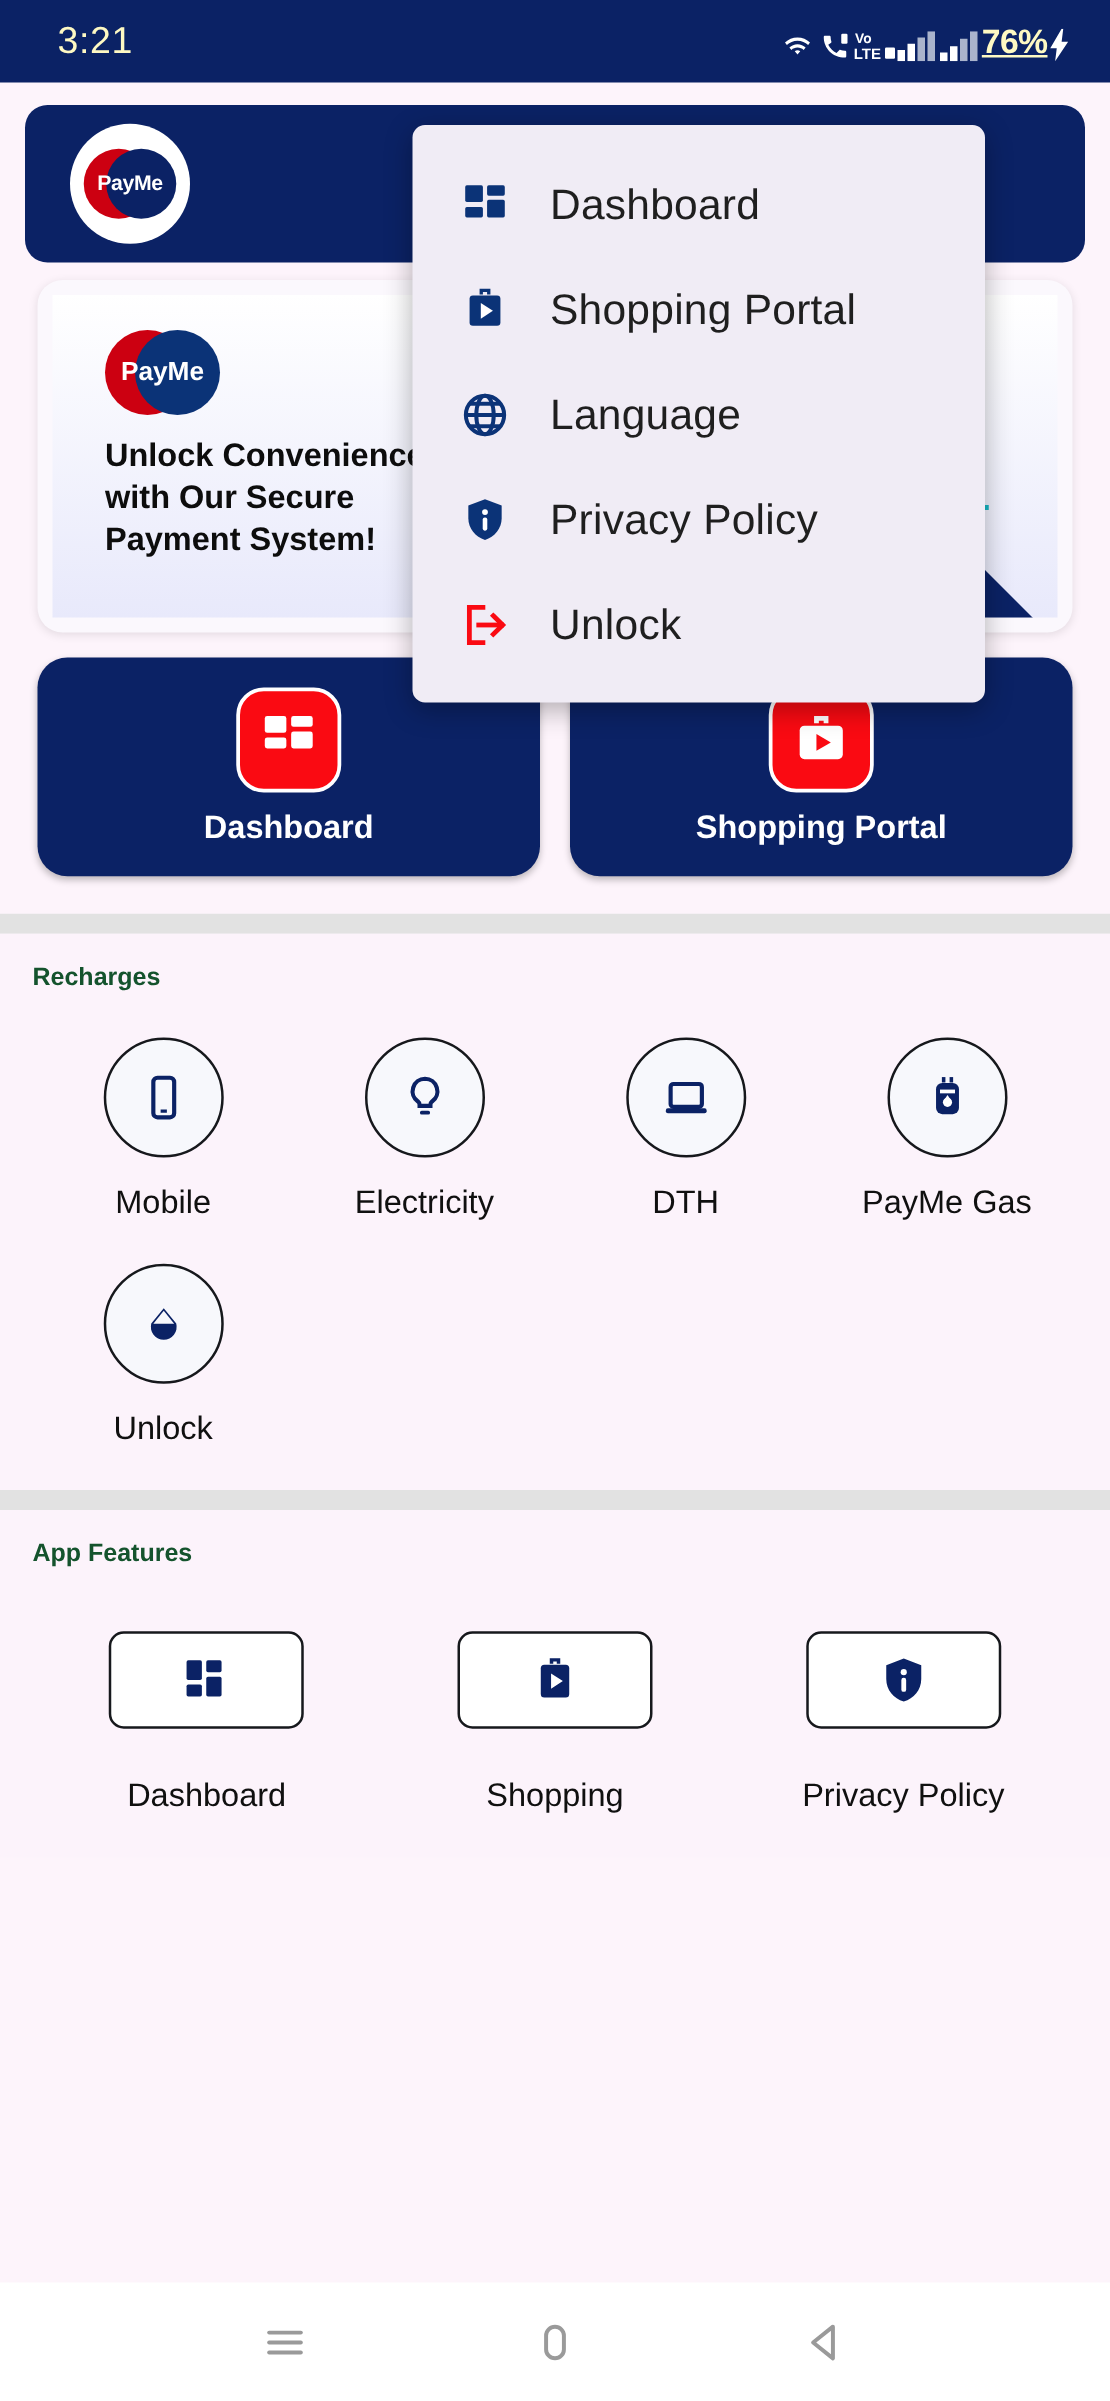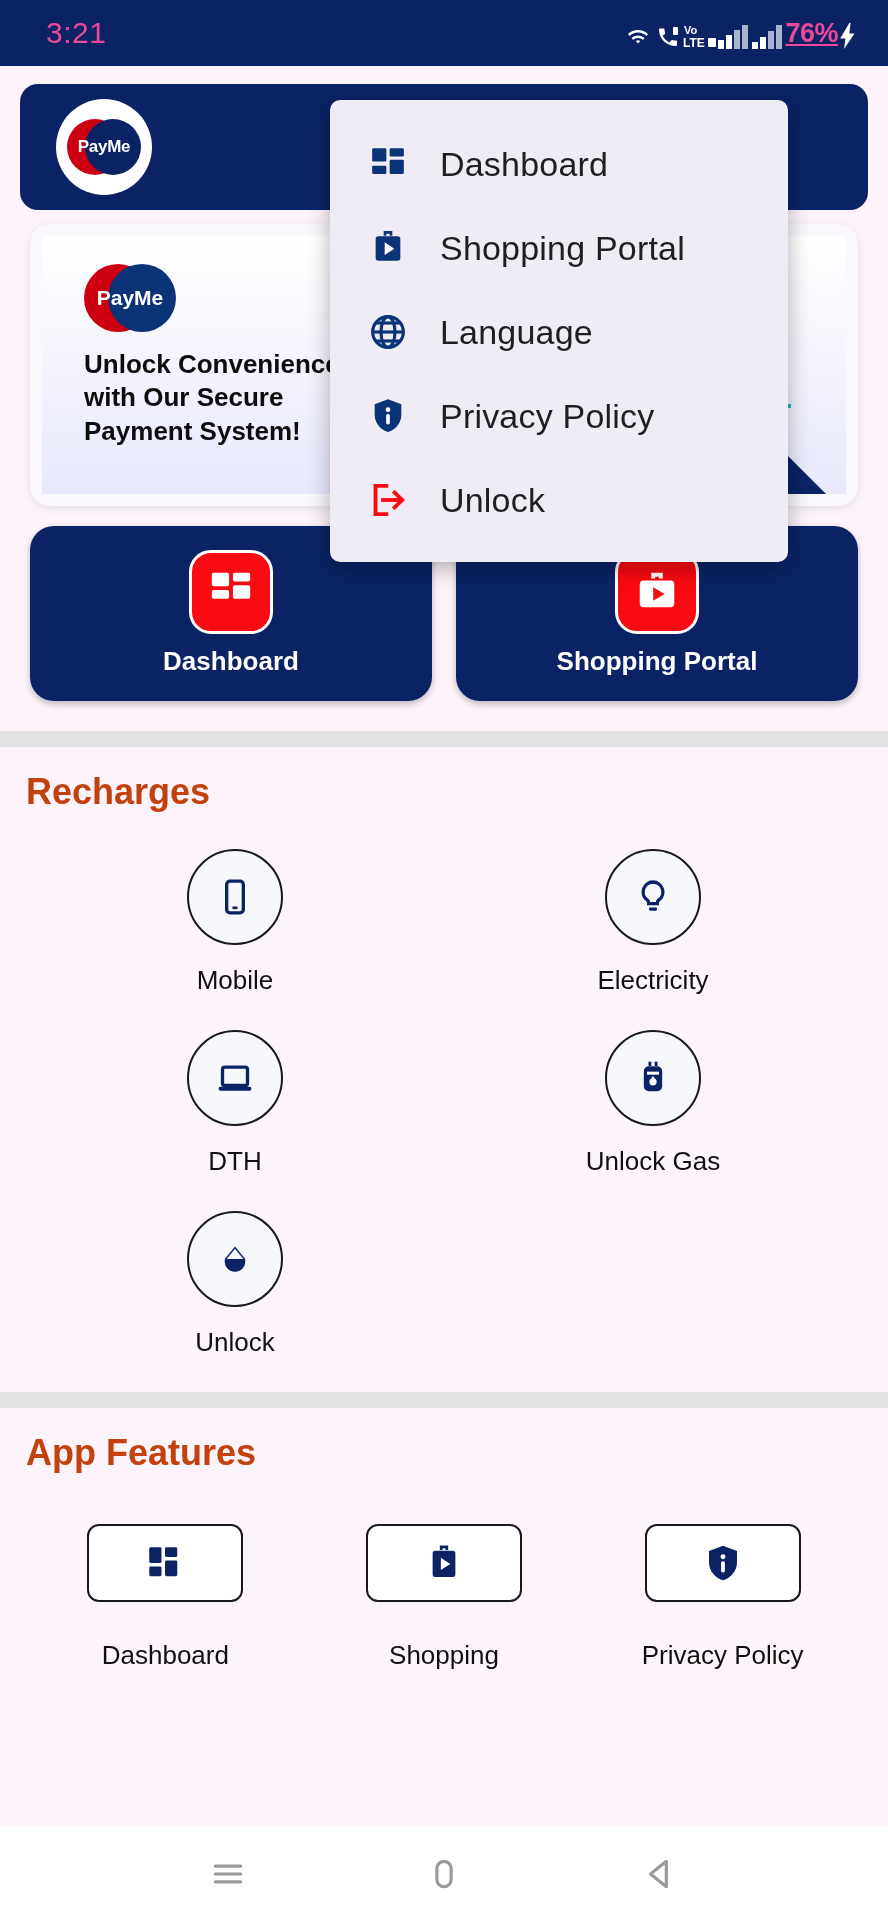--- a/index.html
+++ b/index.html
@@ -7,21 +7,21 @@
   html, body {
     width:888px; height:1921px;
     font-family:"Liberation Sans", sans-serif;
     background:#fdf4fb;
     overflow:hidden;
   }
   .phone { position:relative; width:888px; height:1921px; background:#fdf4fb; }
 
   
   .statusbar{
-    height:66px; background:#0b2265; color:#ec4899;
+    height:66px; background:#0b2265; color:#fef9c3;
     display:flex; align-items:center; justify-content:space-between;
     padding:0 30px 0 46px;
   }
   .status-time{ font-size:30px; letter-spacing:.5px; }
   .status-right{ display:flex; align-items:flex-end; gap:0; }
   .status-right svg{ display:block; }
   .battery-pct{ font-size:27px; font-weight:600; letter-spacing:-.5px;text-decoration:underline; }
 
   
   .header-wrap{ padding:18px 20px 0 20px; position:relative; }
@@ -91,22 +91,22 @@
     border:3px solid #ffffff;
     display:flex; align-items:center; justify-content:center;
   }
   .tile-label{ color:#ffffff; font-size:26px; font-weight:bold; }
 
   
   .sep{ height:16px; background:#e2e2e2; }
 
   
   .section{ background:#fcf3fb; padding:24px 26px 34px 26px; }
-  .section-title{ font-size:36px; font-weight:bold; color:#c2410c; margin-bottom:36px; }
-  .grid4{ display:grid; grid-template-columns:repeat(2,1fr); row-gap:34px; }
+  .section-title{ font-size:20px; font-weight:bold; color:#14532d; margin-bottom:36px; }
+  .grid4{ display:grid; grid-template-columns:repeat(4,1fr); row-gap:34px; }
   .rcell{ display:flex; flex-direction:column; align-items:center; gap:20px; }
   .rcircle{
     width:96px; height:96px; border-radius:50%;
     background:#f7f8fc; border:2.5px solid #16181c;
     display:flex; align-items:center; justify-content:center;
   }
   .rlabel{ font-size:26px; color:#101010; }
 
   
   .feat-grid{ display:grid; grid-template-columns:repeat(3,1fr); margin-top:50px; }
@@ -283,21 +283,21 @@
         <div class="rcircle">
           <svg width="40" height="40" viewBox="0 0 24 24">
             <rect x="9.3" y="2.2" width="1.7" height="2.6" fill="#0b2265"></rect>
             <rect x="13" y="2.2" width="1.7" height="2.6" fill="#0b2265"></rect>
             <rect x="6.5" y="5" width="11" height="15" rx="3" fill="#0b2265"></rect>
             <rect x="8.4" y="8.2" width="7.2" height="1.8" fill="#fff"></rect>
             <circle cx="12" cy="14.3" r="2.2" fill="#fff"></circle>
             <path d="M12 10.8l1.9 2.9h-3.8L12 10.8z" fill="#fff"></path>
           </svg>
         </div>
-        <div class="rlabel">Unlock Gas</div>
+        <div class="rlabel">PayMe Gas</div>
       </div>
 
       <div class="rcell">
         <div class="rcircle">
           <svg width="40" height="40" viewBox="0 0 24 24">
             <path d="M12 4.5l6 7.4a6.2 6.2 0 11-12 0l6-7.4z" fill="#0b2265"></path>
             <path d="M12 5.8l-5 6.2h10l-5-6.2z" fill="#f7f8fc"></path>
           </svg>
         </div>
         <div class="rlabel">Unlock</div>

